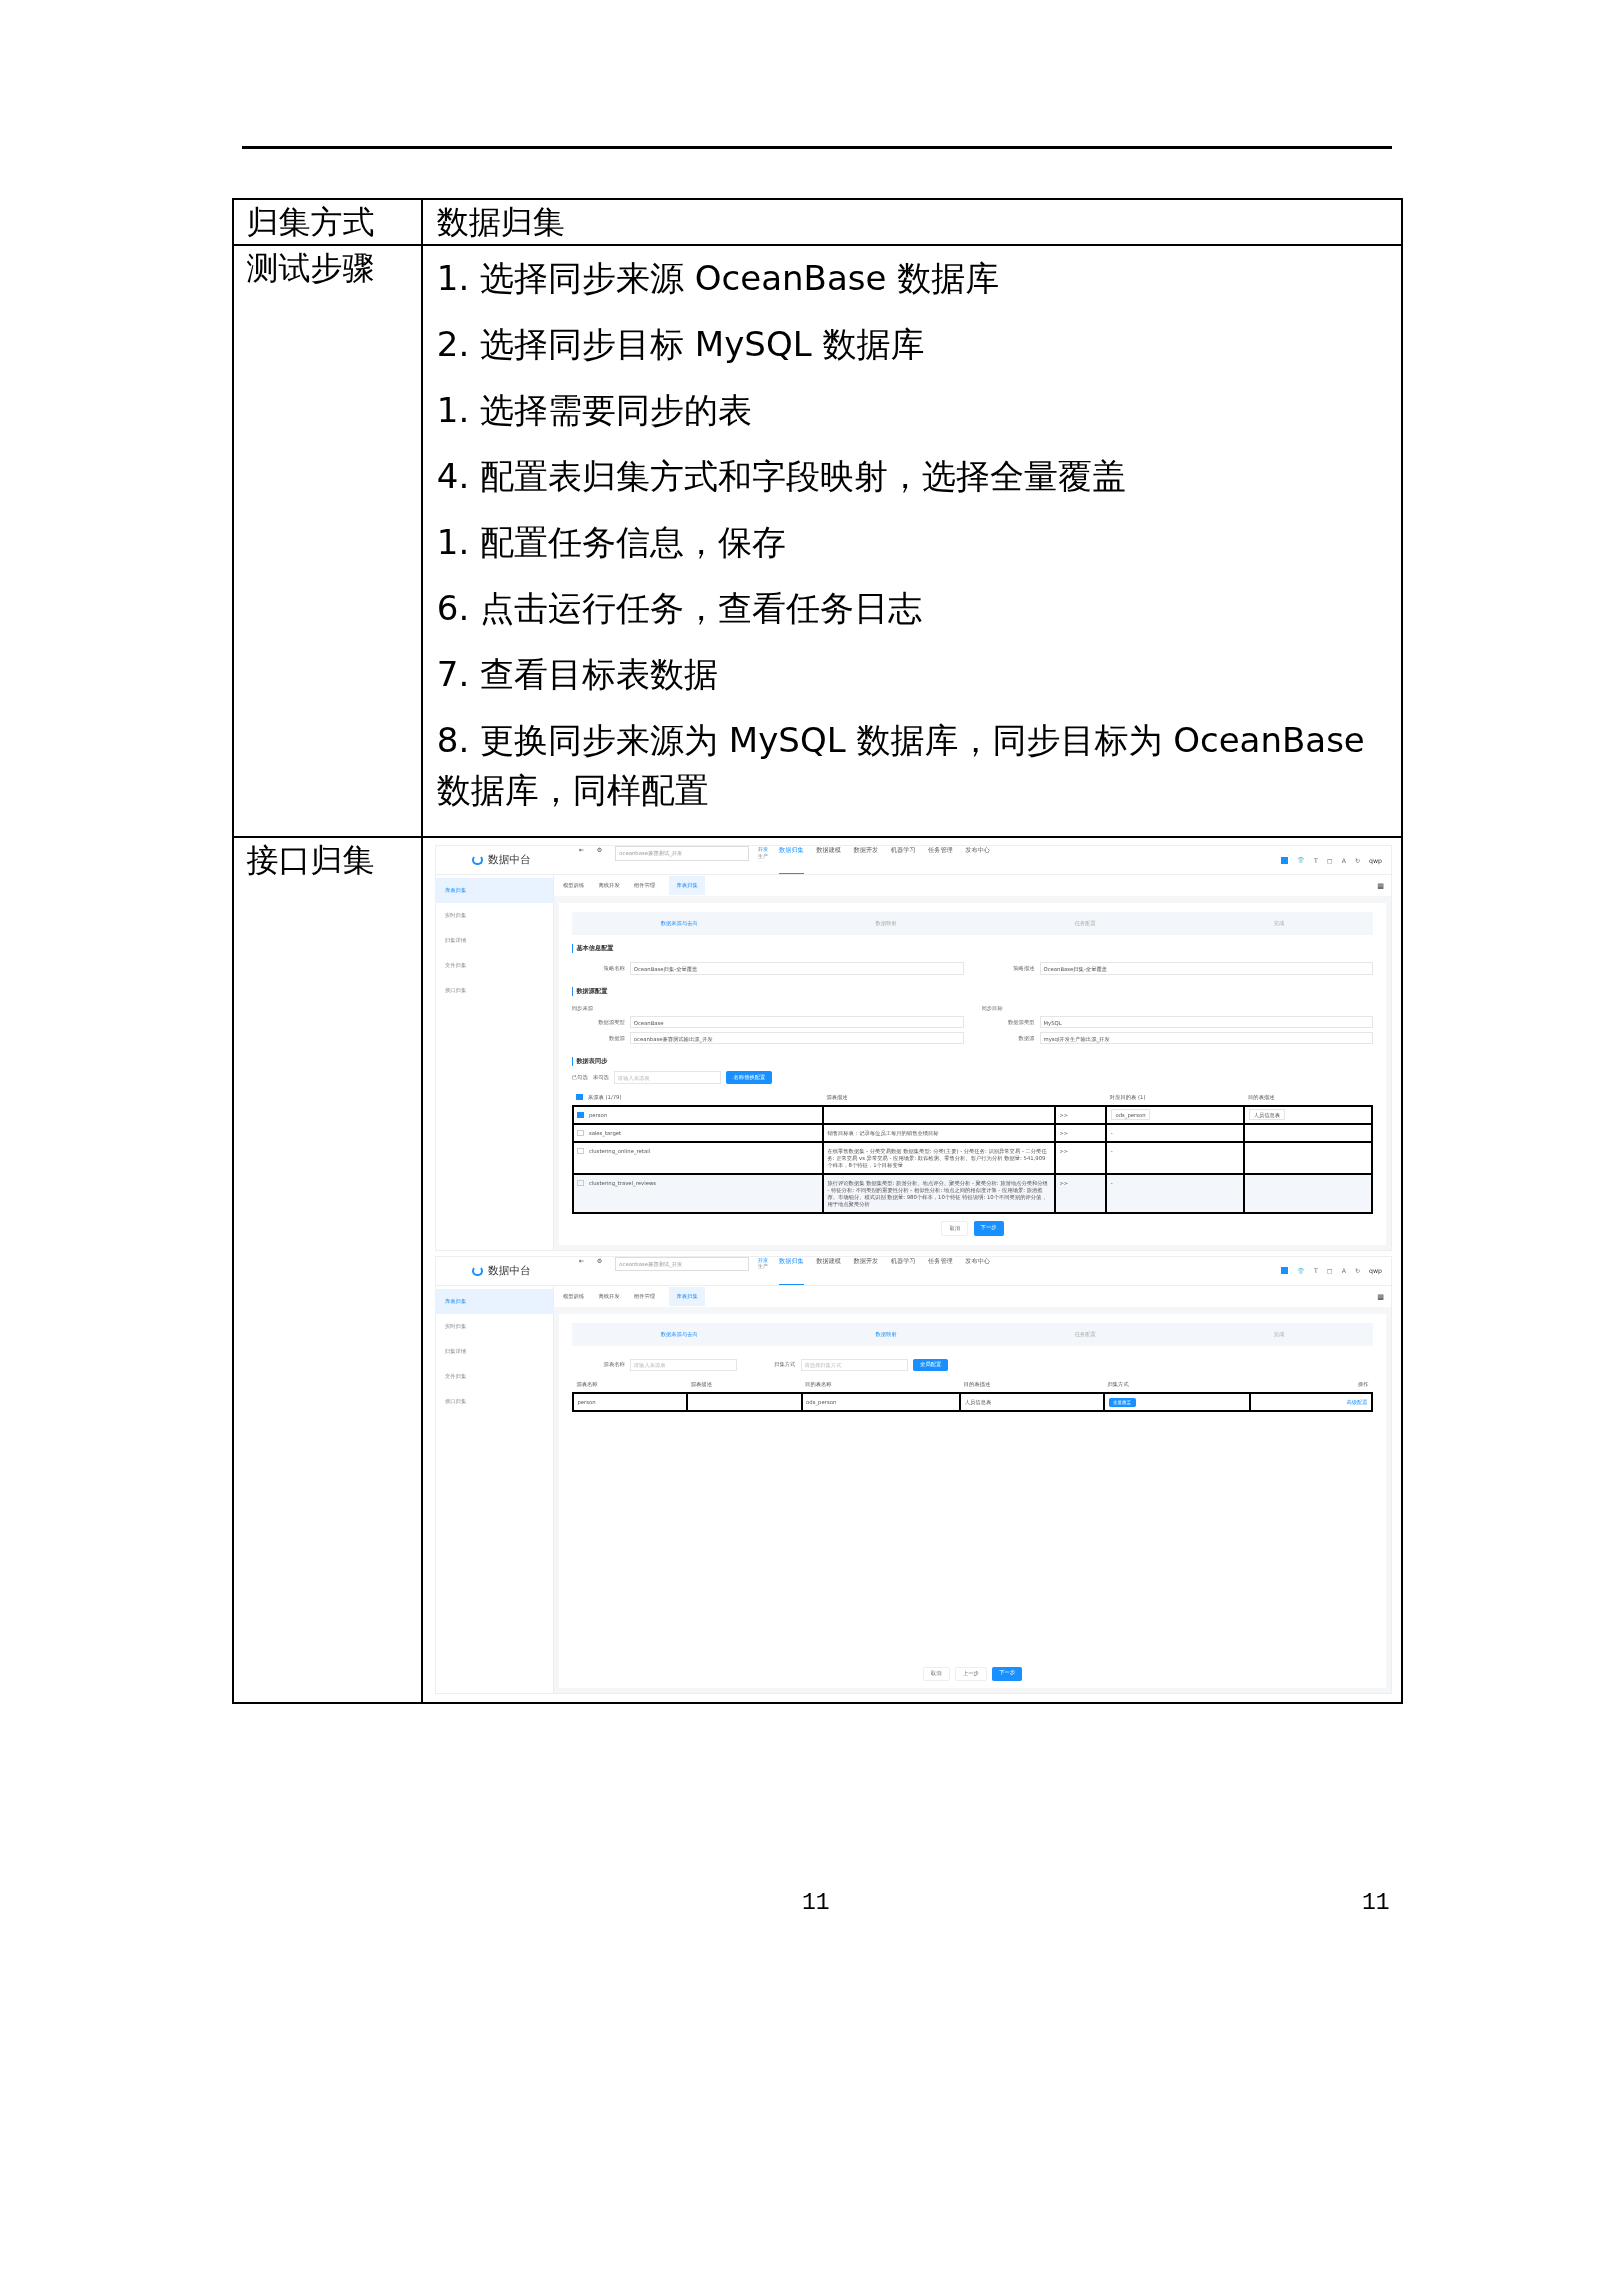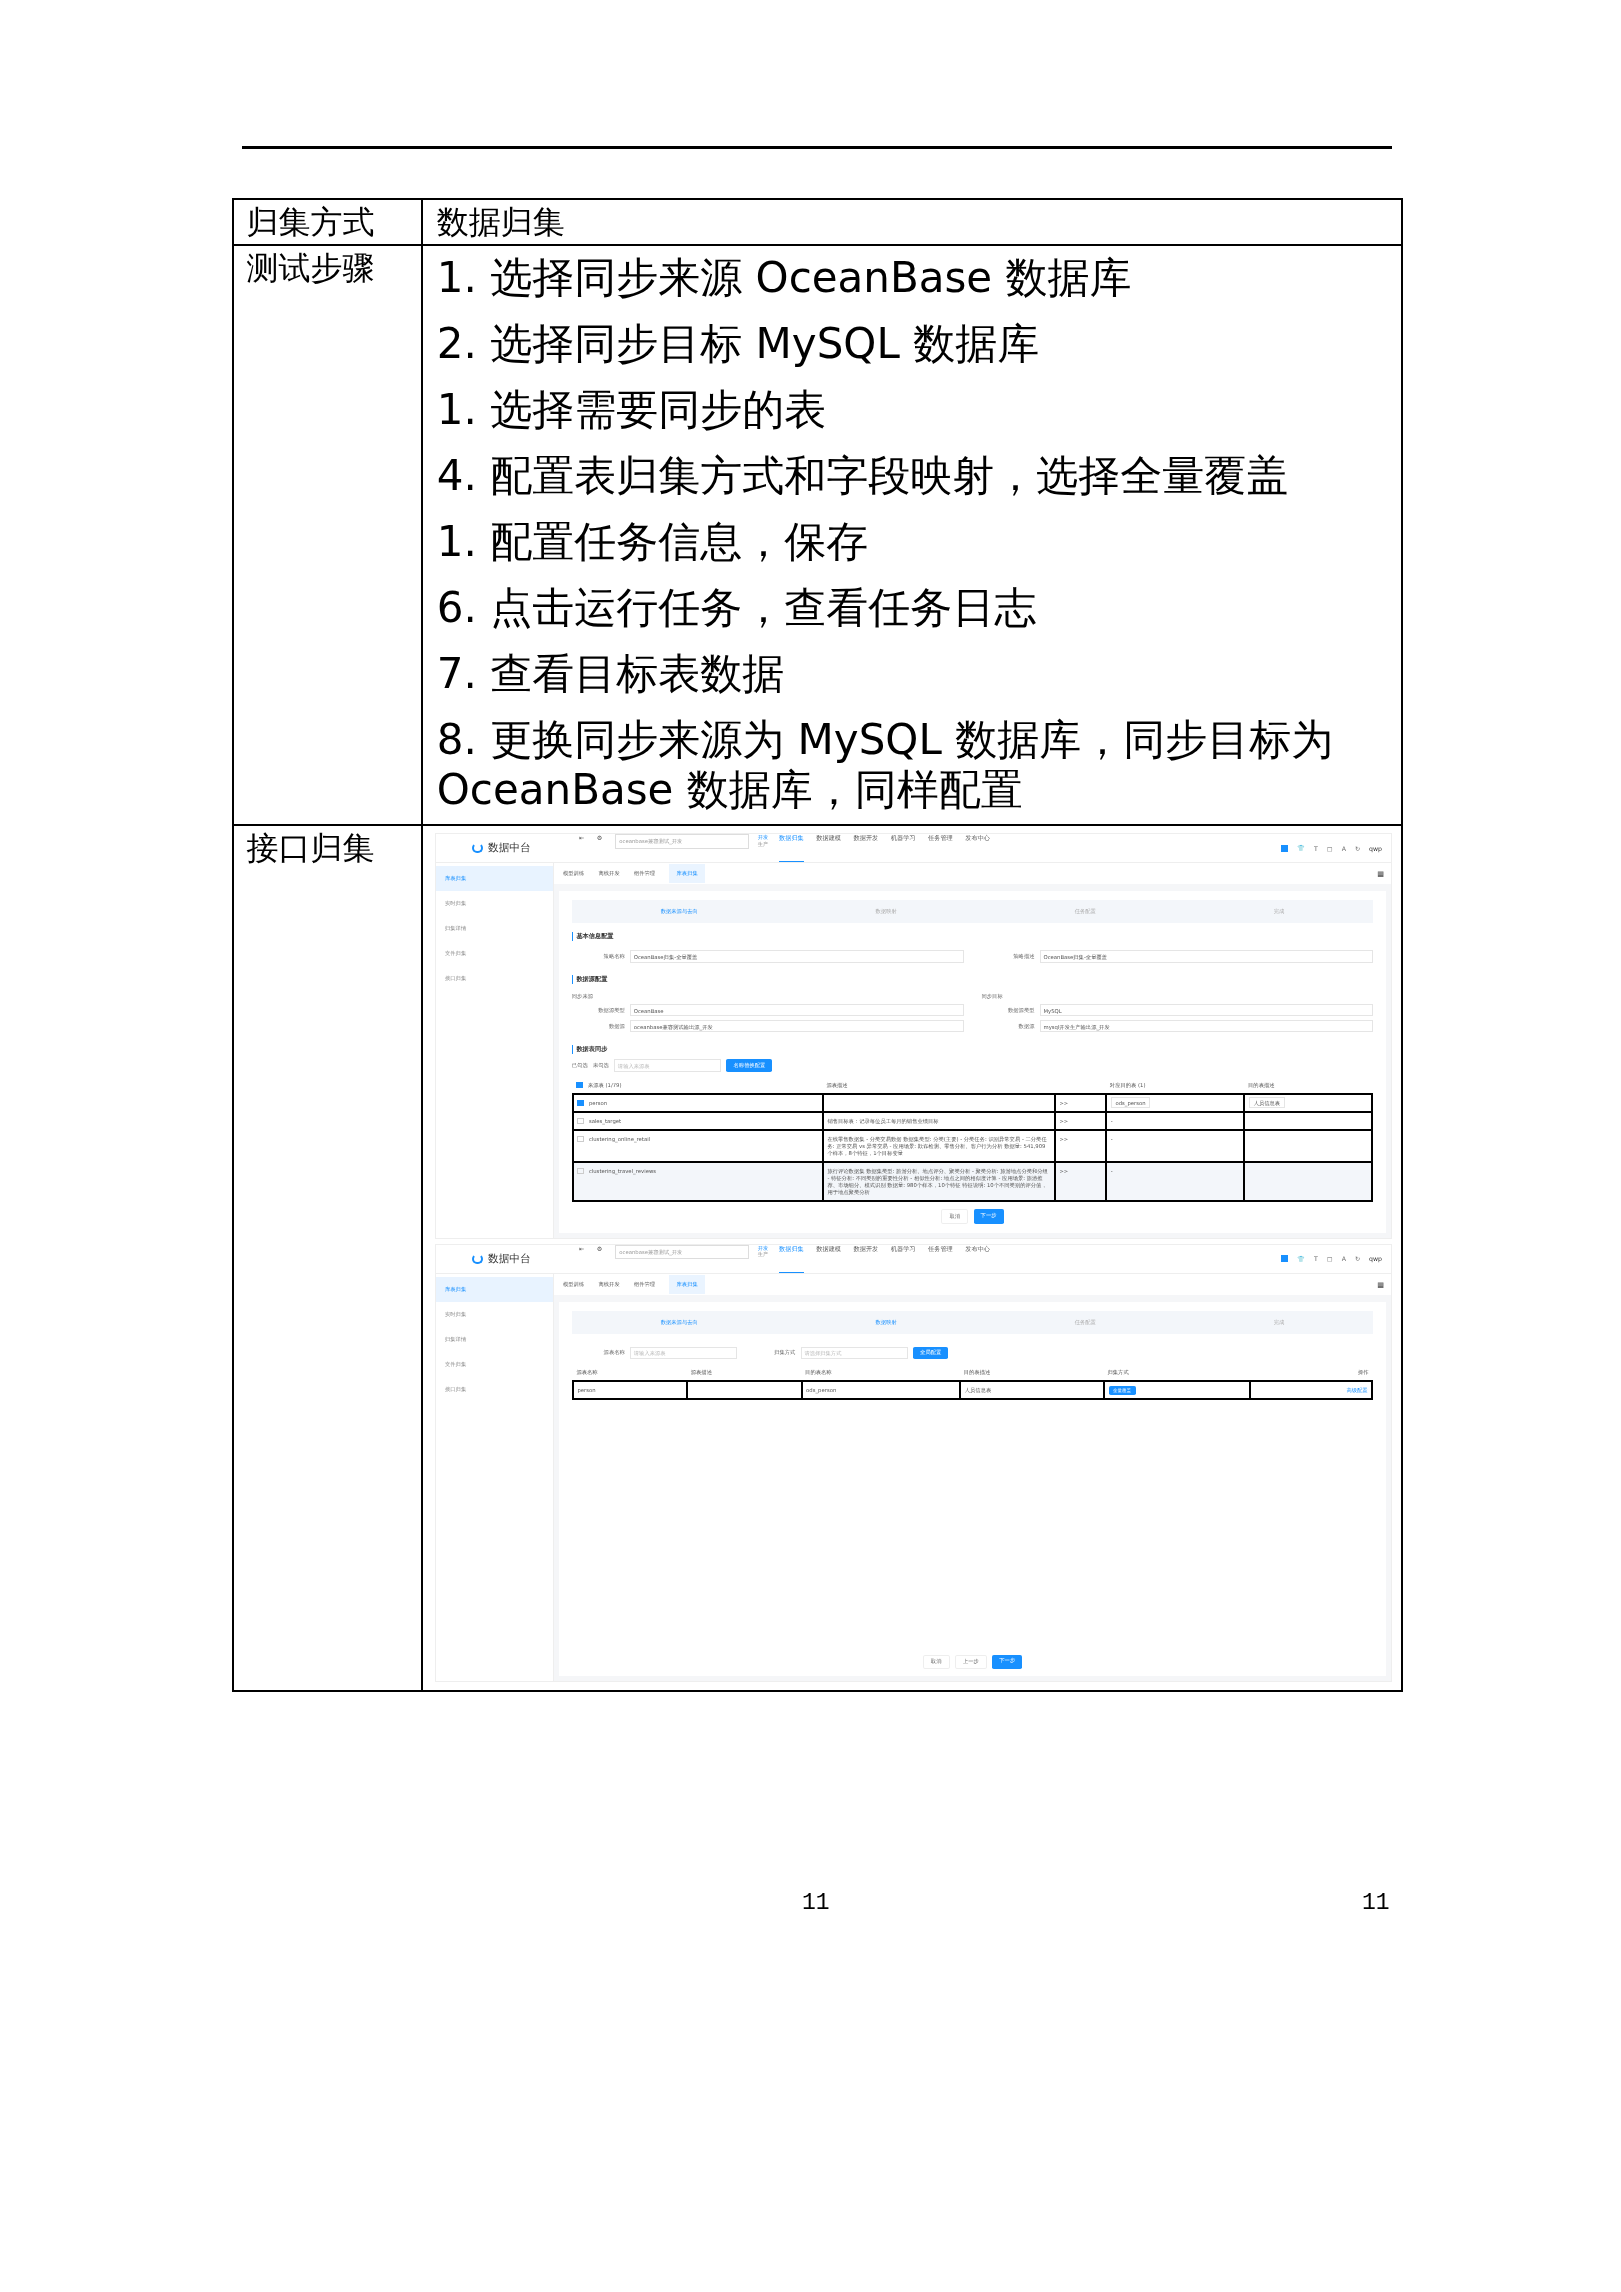--- a/index.html
+++ b/index.html
@@ -3,21 +3,21 @@
 <meta charset="utf-8">
 <style>
 *{box-sizing:border-box;margin:0;padding:0}
 body{width:1622px;height:2293px;background:#fff;position:relative;font-family:"DejaVu Sans",sans-serif;color:#000;overflow:hidden}
 .hrule{position:absolute;left:242px;top:146px;width:1150px;height:2.7px;background:#000}
 table.doc{position:absolute;left:232px;top:198px;width:1171px;border-collapse:collapse;border:2.7px solid #000}
 table.doc td{border:2.7px solid #000;vertical-align:top}
 td.lbl{width:189px;font-family:"DejaVu Serif",serif;font-size:32px;padding:3.6px 12.5px;line-height:37px}
 td.val{font-family:"DejaVu Serif",serif;font-size:32px;padding:3.6px 14.3px;line-height:37px}
 .steps{padding:7.1px 14.3px 9px 14.3px}
-.step{font-size:42px;line-height:50px;margin-bottom:16px}
+.step{font-size:34px;line-height:50px;margin-bottom:16px}
 .shots{padding:7.1px 9px 7.1px 12.5px}
 .ui{position:relative;width:957px;background:#fff;font-size:7.1px;color:#666;border:0.9px solid #eee}
 .topbar{height:28.5px;display:flex;padding:0 9px;border-bottom:0.9px solid #eee}
 .logo{display:flex;align-items:center;gap:5.3px;width:134px;padding-left:27px;font-size:10.7px;color:#333}
 .logo-ic{width:10.7px;height:10.7px;border:2.7px solid #1890ff;border-radius:50%;border-top-color:transparent}
 .tb-item{margin-right:12.5px;font-size:6.2px;color:#555}
 .tb-item.active{color:#1890ff;border-bottom:1.8px solid #1890ff;padding-bottom:2.7px}
 .ws{width:134px;height:14.3px;border:0.9px solid #ddd;font-size:5.3px;color:#999;padding:2.7px 3.6px;margin-right:9px}
 .env{font-size:5.3px;color:#1890ff;margin-right:10.7px;line-height:6.2px}
 .tools{margin-left:auto;display:flex;gap:9px;align-items:center;font-size:6.2px}
@@ -68,21 +68,21 @@
   <tr>
     <td class="lbl">测试步骤</td>
     <td class="steps">
       <div class="step">1. 选择同步来源 OceanBase 数据库</div>
       <div class="step">2. 选择同步目标 MySQL 数据库</div>
       <div class="step">1. 选择需要同步的表</div>
       <div class="step">4. 配置表归集方式和字段映射，选择全量覆盖</div>
       <div class="step">1. 配置任务信息，保存</div>
       <div class="step">6. 点击运行任务，查看任务日志</div>
       <div class="step">7. 查看目标表数据</div>
-      <div class="step" style="margin-bottom:0">8. 更换同步来源为 MySQL 数据库，同步目标为 OceanBase 数据库，同样配置</div>
+      <div class="step" style="margin-bottom:12px">8. 更换同步来源为 MySQL 数据库，同步目标为 OceanBase 数据库，同样配置</div>
     </td>
   </tr>
   <tr>
     <td class="lbl">接口归集</td>
     <td class="shots">
 
       <div class="ui">
         <div class="topbar">
           <div class="logo">
                 <span class="logo-ic"></span>

